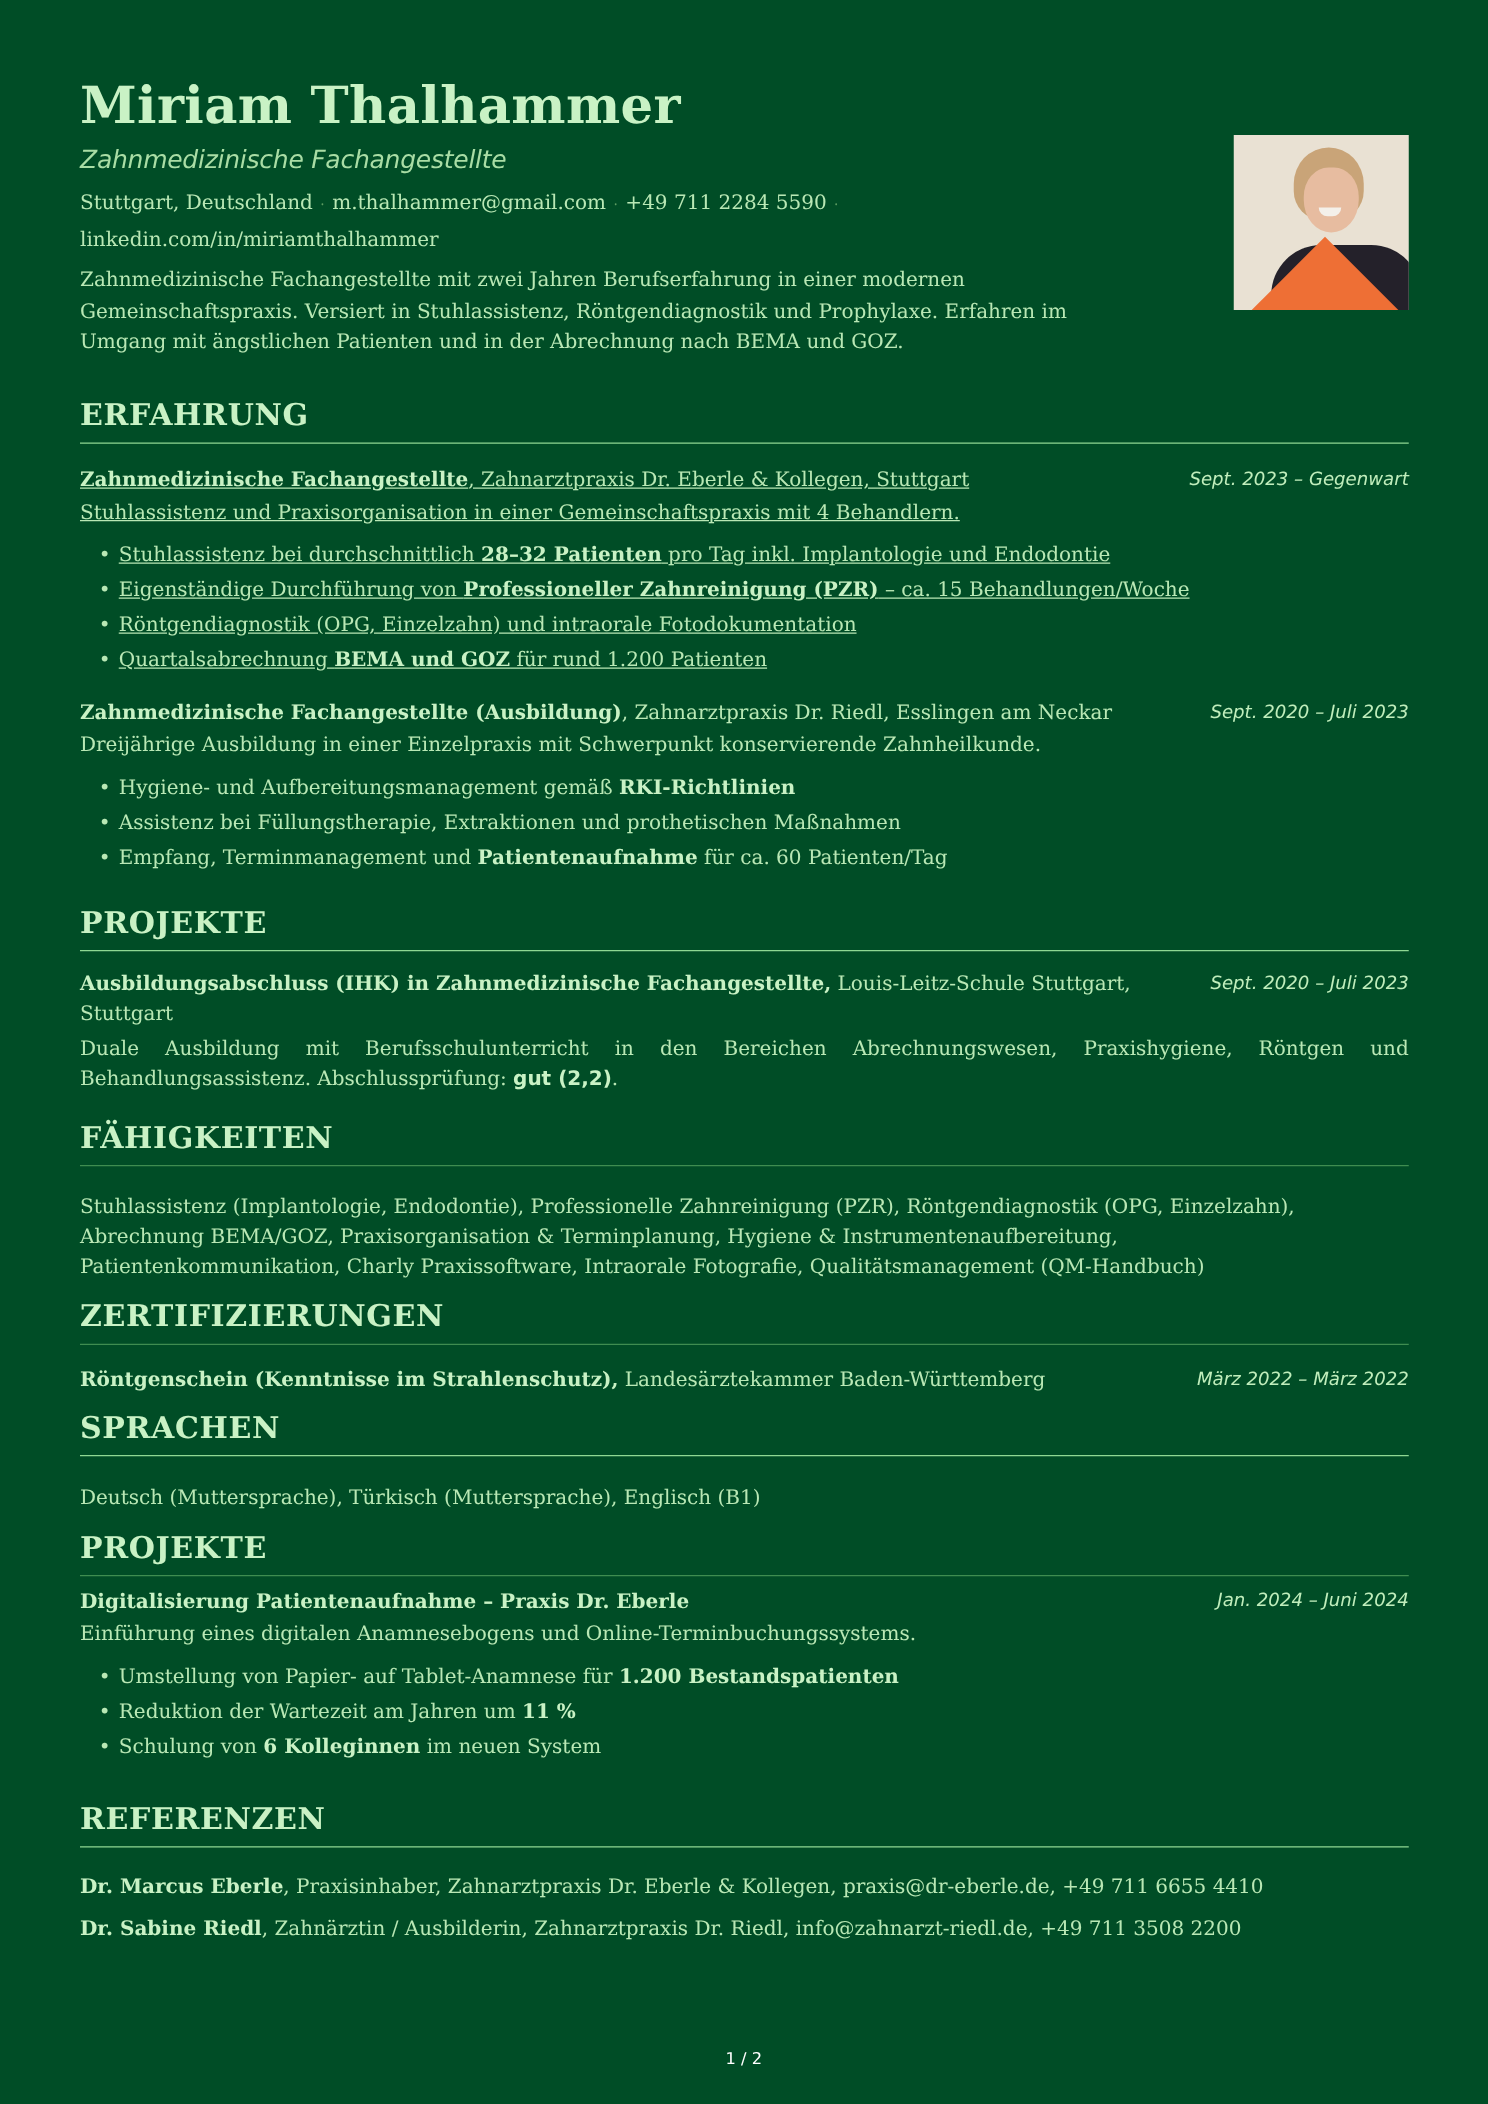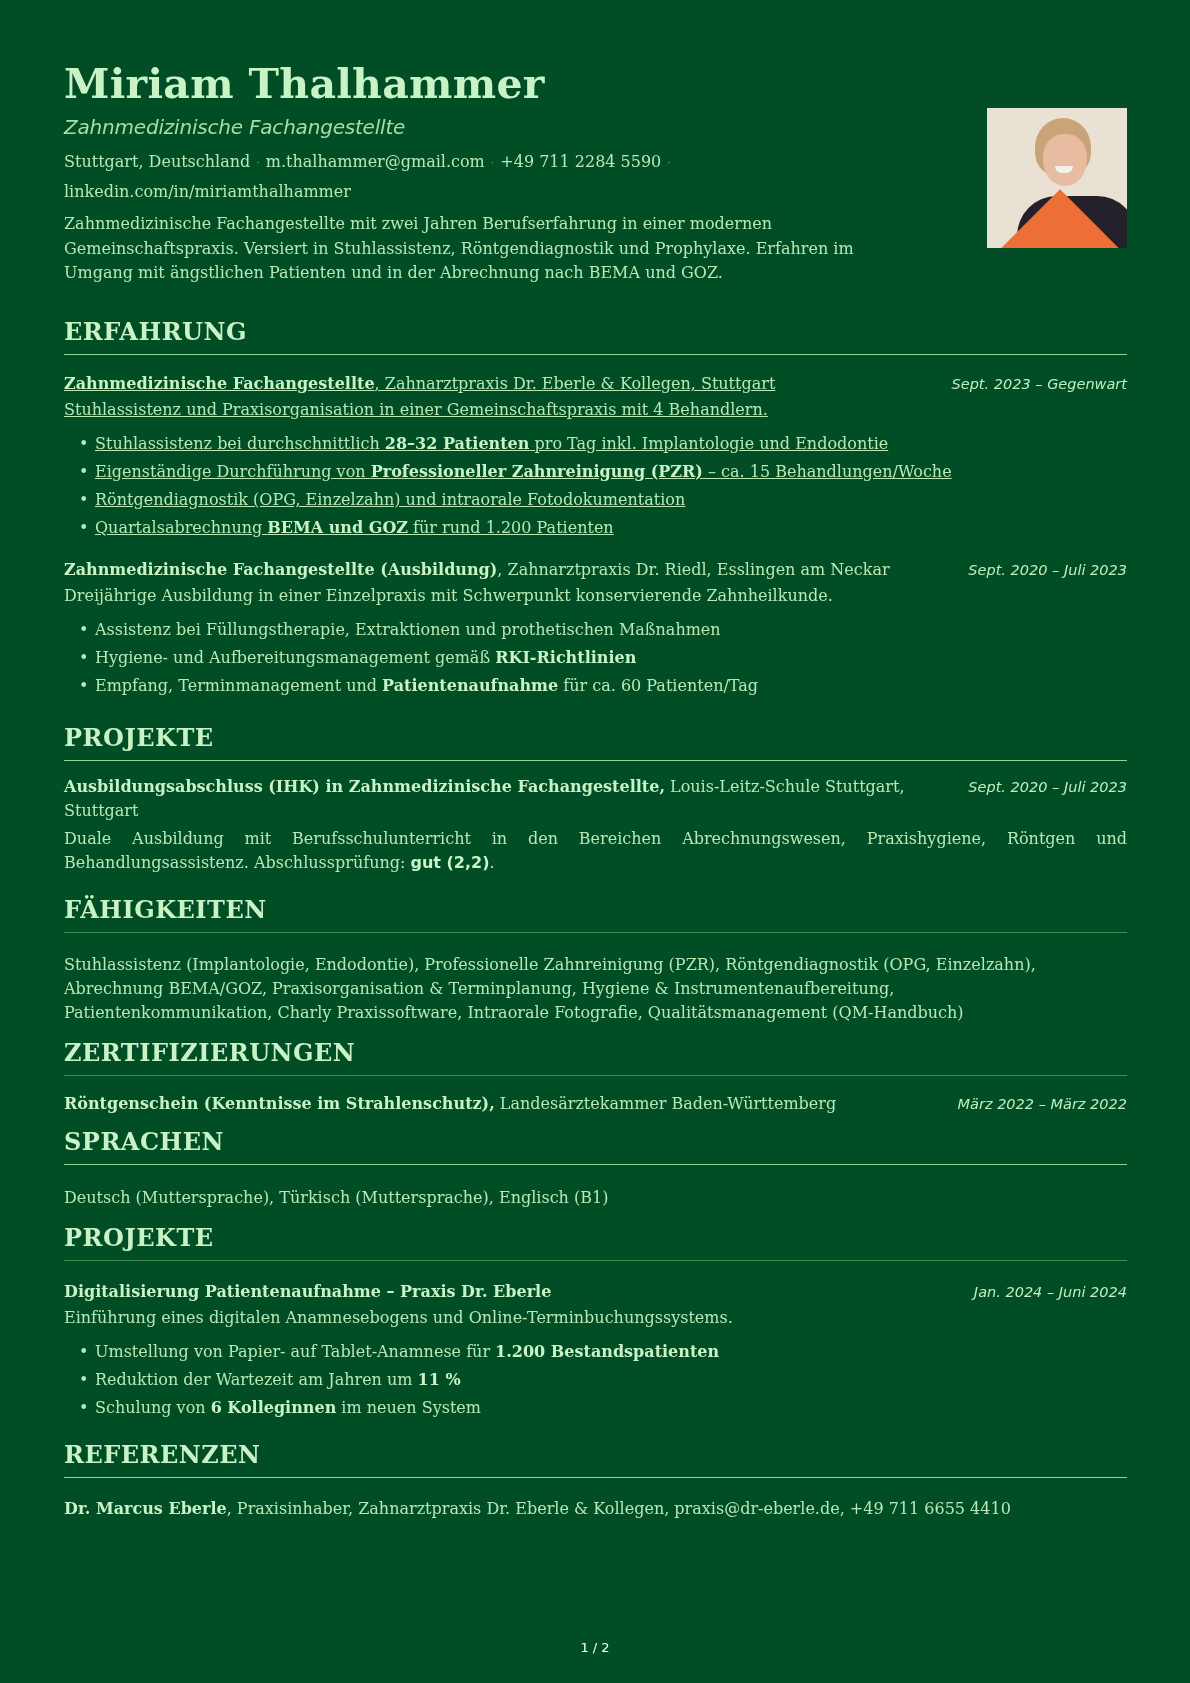--- a/index.html
+++ b/index.html
@@ -103,22 +103,22 @@
       </ul>
     </div>
 
     <div style="margin-top:16px;">
       <div class="entry-head">
         <span class="title">Zahnmedizinische Fachangestellte (Ausbildung)</span><span>, Zahnarztpraxis Dr. Riedl, Esslingen am Neckar</span>
         <span class="date">Sept. 2020 – Juli 2023</span>
       </div>
       <div class="line">Dreijährige Ausbildung in einer Einzelpraxis mit Schwerpunkt konservierende Zahnheilkunde.</div>
       <ul class="bullets">
+        <li><span>Hygiene- und Aufbereitungsmanagement gemäß </span><b>RKI-Richtlinien</b><span></span></li>
         <li><span>Assistenz bei Füllungstherapie, Extraktionen und prothetischen Maßnahmen</span><b></b><span></span></li>
-        <li><span>Hygiene- und Aufbereitungsmanagement gemäß </span><b>RKI-Richtlinien</b><span></span></li>
         <li><span>Empfang, Terminmanagement und </span><b>Patientenaufnahme</b><span> für ca. 60 Patienten/Tag</span></li>
       </ul>
     </div>
   </div>
 
   <div class="section" style="top:726px;">
     <h2 class="sec-title">PROJEKTE</h2>
     <div class="rule bright"></div>
     <div style="margin-top:14px;">
       <div class="entry-head" style="padding-right:190px;">
@@ -146,37 +146,38 @@
 
   <div class="section" style="top:1130px;">
     <h2 class="sec-title">SPRACHEN</h2>
     <div class="rule bright"></div>
     <div class="line" style="margin-top:19px;">Deutsch (Muttersprache), Türkisch (Muttersprache), Englisch (B1)</div>
   </div>
 
   <div class="section" style="top:1226px;">
     <h2 class="sec-title">PROJEKTE</h2>
     <div class="rule"></div>
-    <div style="margin-top:19px;">
+    <div style="margin-top:8px;">
       <div class="entry-head">
         <span class="title">Digitalisierung Patientenaufnahme – Praxis Dr. Eberle</span>
         <span class="date">Jan. 2024 – Juni 2024</span>
       </div>
       <div class="line">Einführung eines digitalen Anamnesebogens und Online-Terminbuchungssystems.</div>
       <ul class="bullets">
         <li><span>Umstellung von Papier- auf Tablet-Anamnese für </span><b>1.200 Bestandspatienten</b><span></span></li>
         <li><span>Reduktion der Wartezeit am Jahren um </span><b>11 %</b><span></span></li>
         <li><span>Schulung von </span><b>6 Kolleginnen</b><span> im neuen System</span></li>
       </ul>
     </div>
   </div>
 
   <div class="section" style="top:1443px;">
     <h2 class="sec-title">REFERENZEN</h2>
     <div class="rule bright"></div>
     <div style="margin-top:14px;">
       <div class="line" style="line-height:34px;"><b>Dr. Marcus Eberle</b><span>, Praxisinhaber, Zahnarztpraxis Dr. Eberle &amp; Kollegen, praxis@dr-eberle.de, +49 711 6655 4410</span></div>
+      <div class="line" style="line-height:34px;"><b>Dr. Sabine Riedl</b><span>, Zahnärztin / Ausbilderin, Zahnarztpraxis Dr. Riedl, info@zahnarzt-riedl.de, +49 711 3508 2200</span></div>
     </div>
   </div>
 
 </div>
 
 <div class="pagenum">1 / 2</div>
 
 </body></html>

